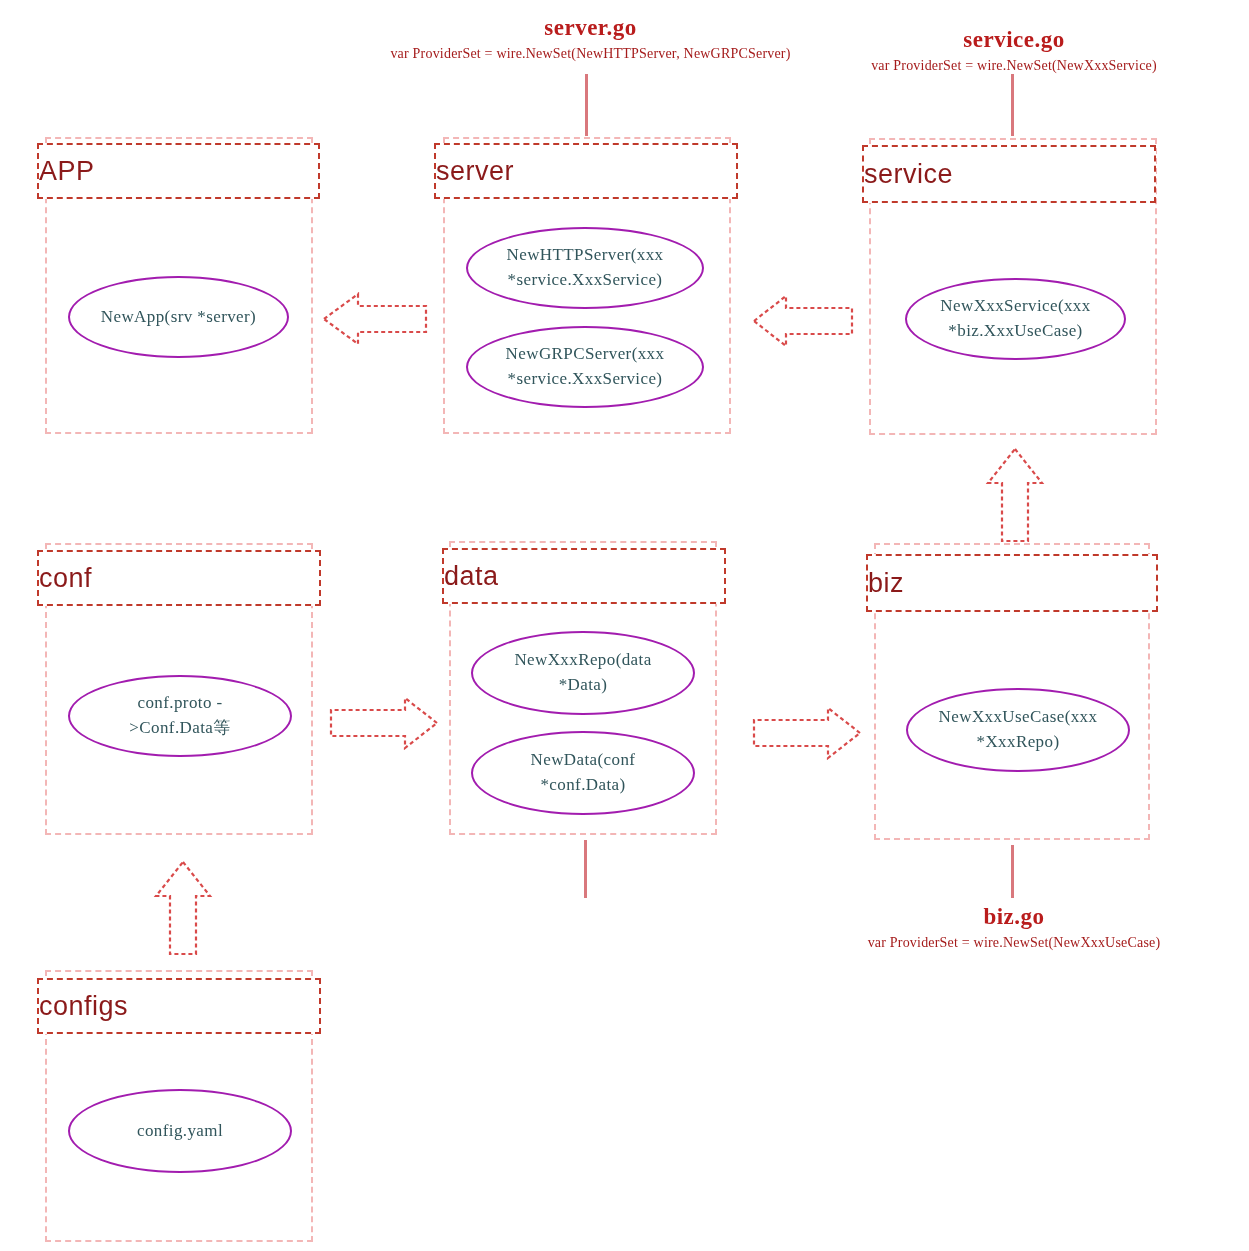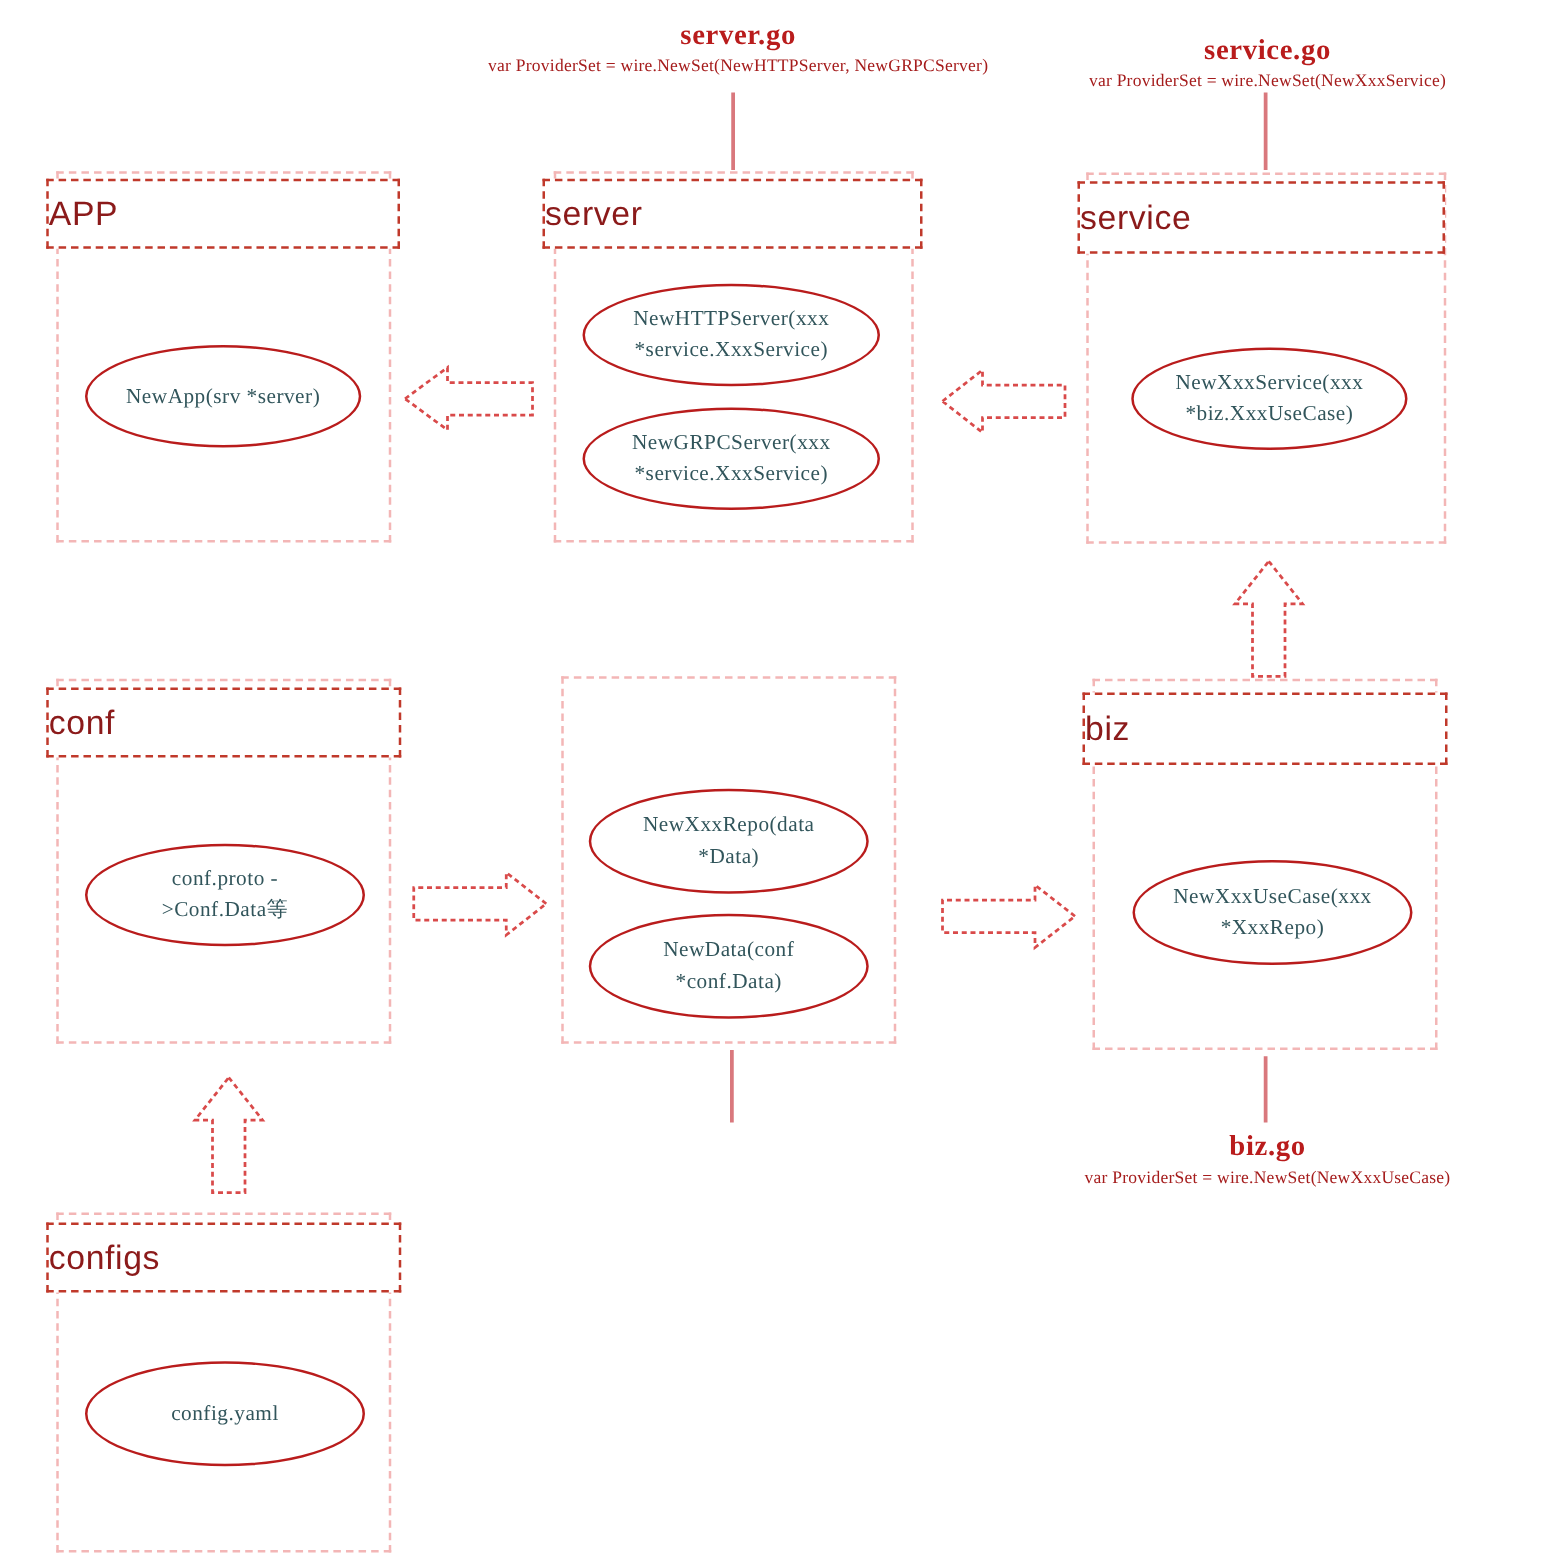--- a/index.html
+++ b/index.html
@@ -39,21 +39,21 @@
     font-size: 27px;
     font-weight: 400;
     letter-spacing: 0.5px;
     line-height: 1;
     white-space: nowrap;
   }
 
   
   .ellipse {
     position: absolute;
-    border: 2px solid #b91c1c;
+    border: 2px solid #a21caf;
     border-radius: 50%;
     background: transparent;
     box-sizing: border-box;
     display: flex;
     align-items: center;
     justify-content: center;
     text-align: center;
   }
   .ellipse-text {
     color: #31555b;
@@ -189,20 +189,23 @@
   <div class="module-body" style="left:45px; top:543px; width:268px; height:292px;"></div>
   <div class="module-header" style="left:37px; top:550px; width:284px; height:56px;">
     <span class="module-title">conf</span>
   </div>
   <div class="ellipse" style="left:68px; top:675px; width:224px; height:82px;">
     <span class="ellipse-text">conf.proto -
 &gt;Conf.Data等</span>
   </div>
 
   <div class="module-body" style="left:449px; top:541px; width:268px; height:294px;"></div>
+  <div class="module-header" style="left:442px; top:548px; width:284px; height:56px;">
+    <span class="module-title">data</span>
+  </div>
   <div class="ellipse" style="left:471px; top:731px; width:224px; height:84px;">
     <span class="ellipse-text">NewData(conf
 *conf.Data)</span>
   </div>
   <div class="ellipse" style="left:471px; top:631px; width:224px; height:84px;">
     <span class="ellipse-text">NewXxxRepo(data
 *Data)</span>
   </div>
 
   <div class="module-body" style="left:874px; top:543px; width:276px; height:297px;"></div>

